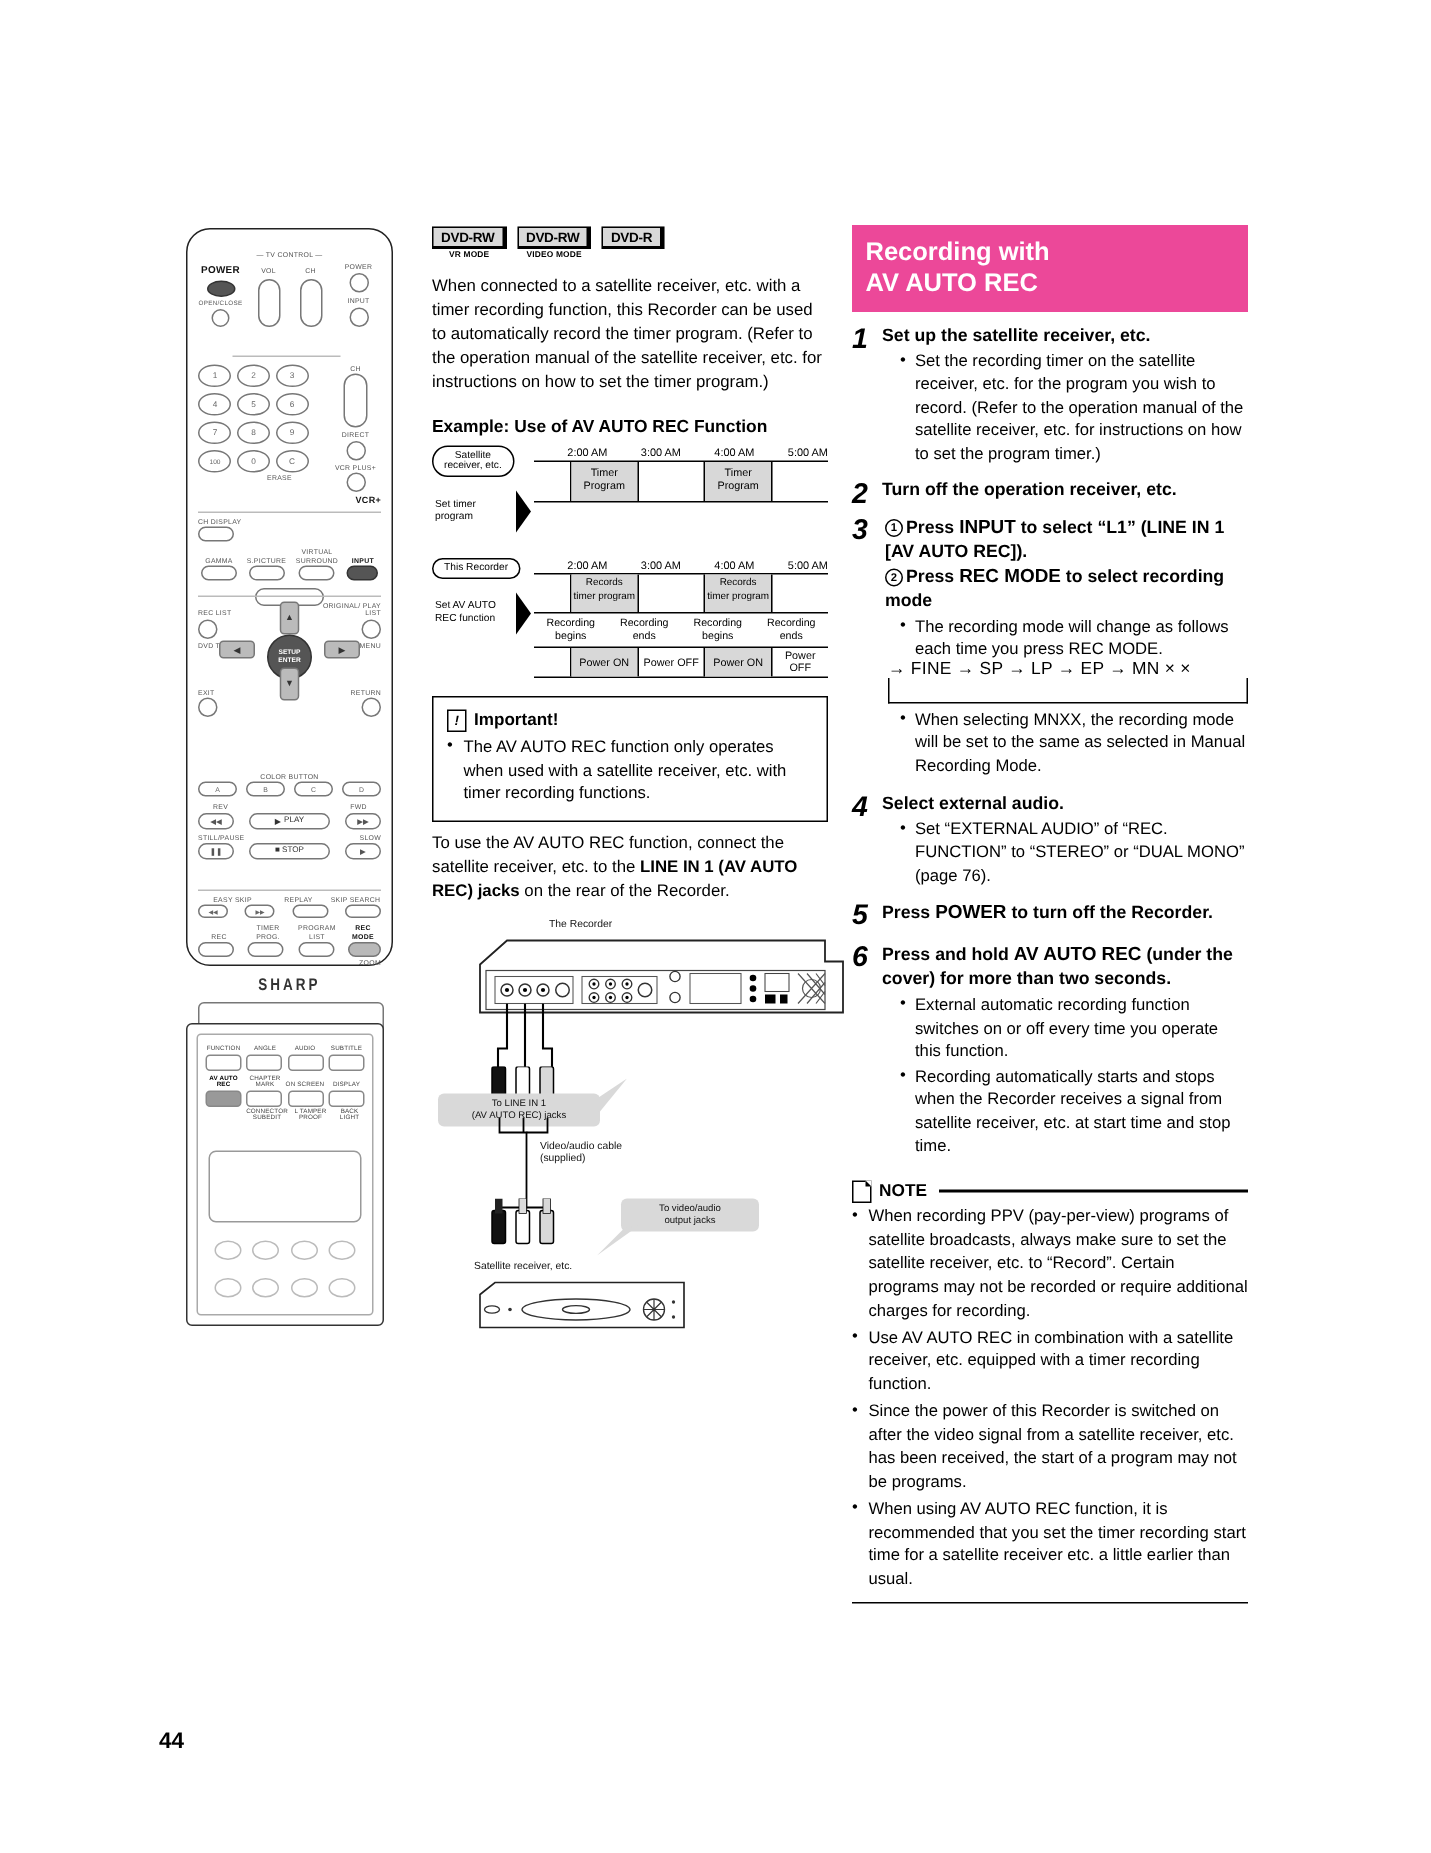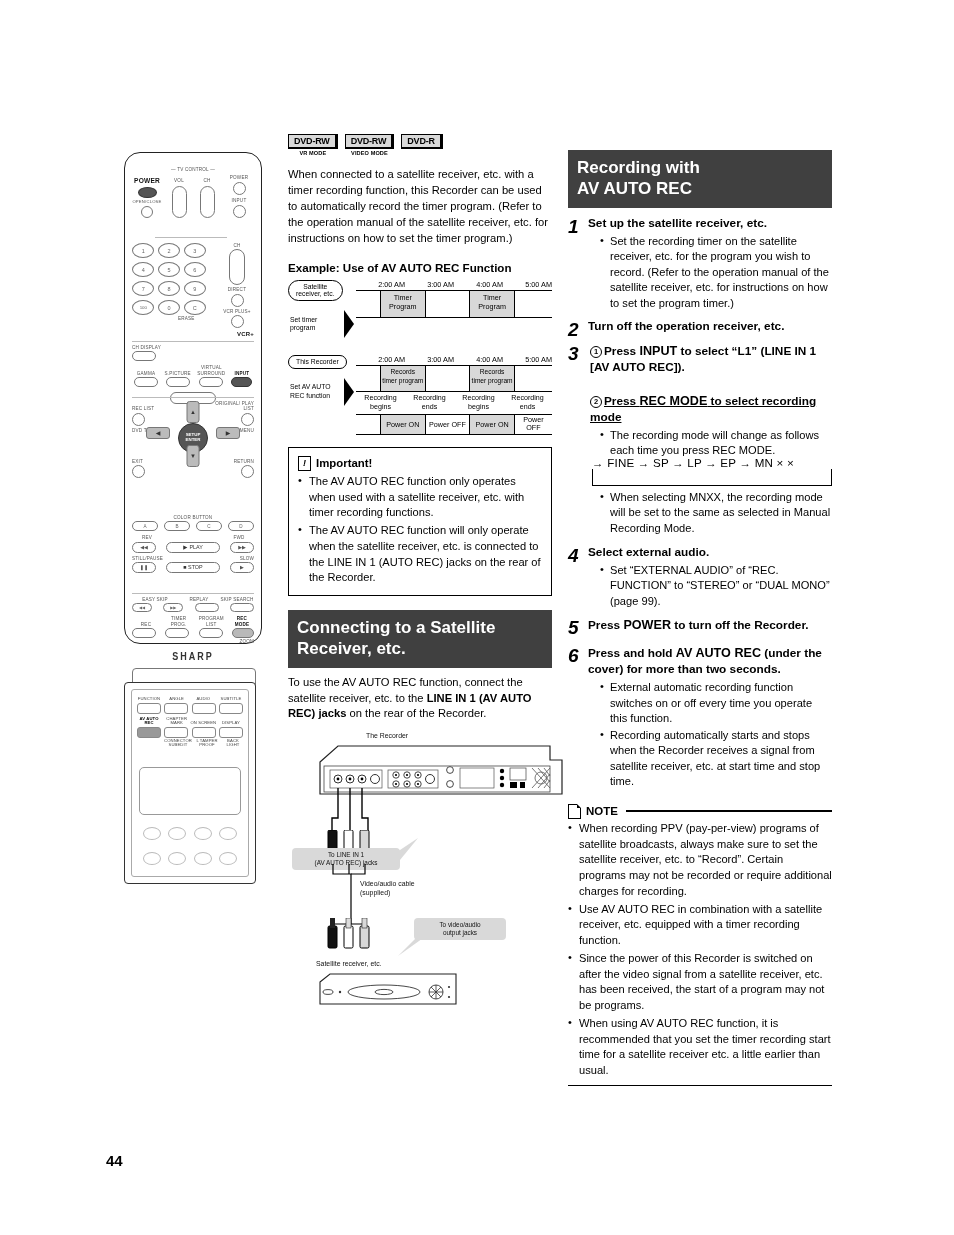--- a/index.html
+++ b/index.html
@@ -14,21 +14,21 @@
   .title-wrap{position:absolute;left:124px;top:72px;width:756px;}
   .title{
     font-size:30.5px;font-weight:bold;letter-spacing:-0.9px;
     transform:scaleX(0.93);transform-origin:left center;
     white-space:nowrap;line-height:1.05;
   }
   .title-rule{margin-top:6px;border-top:4px solid #000;width:756px;}
 
   
   .col-left{position:absolute;left:124px;top:152px;width:148px;}
-  .col-mid{position:absolute;left:288px;top:134px;width:264px;}
+  .col-mid{position:absolute;left:288px;top:151px;width:264px;}
   .col-right{position:absolute;left:568px;top:150px;width:264px;}
 
   
   .remote{
     width:136px;height:490px;border:1.6px solid #222;border-radius:16px;
     background:#fff;position:relative;
   }
   .remote .sec{position:absolute;left:7px;right:7px;}
   .rlabel{font-size:4.6px;color:#555;text-align:center;letter-spacing:.2px;
           text-transform:uppercase;line-height:1.15;}
@@ -104,21 +104,21 @@
   
   .impbox{border:1.6px solid #000;padding:8px 9px 9px;margin-top:12px;}
   .imphead{display:flex;align-items:center;gap:5px;font-weight:bold;font-size:11.4px;margin-bottom:3px;}
   .bangicon{width:11px;height:13px;border:1.4px solid #000;display:flex;align-items:center;
             justify-content:center;font-size:9px;font-weight:bold;font-style:italic;line-height:1;}
   ul.bl{list-style:none;margin:0;padding:0;}
   ul.bl li{position:relative;padding-left:11px;font-size:11.1px;line-height:1.42;margin-top:2px;}
   ul.bl li:before{content:"\2022";position:absolute;left:0;top:-1px;font-size:11px;}
 
   
-  .blackbar{background:#404040;color:#fff;font-weight:bold;font-size:17px;line-height:1.25;
+  .blackbar{background:#ec4899;color:#fff;font-weight:bold;font-size:17px;line-height:1.25;
             padding:7px 9px 8px;}
 
   
   .cdiag{position:relative;width:264px;height:260px;margin-top:10px;font-size:6.6px;}
   .caption{position:absolute;font-size:6.9px;color:#111;line-height:1.2;}
   .callout{position:absolute;background:#d9d9d9;border-radius:4px;font-size:6.4px;
            text-align:center;line-height:1.25;padding:3px 4px;color:#111;}
 
   
   .step{display:flex;margin-top:8px;}
@@ -496,28 +496,23 @@
       </div>
     </div>
 
     <div class="impbox">
       <div class="imphead">
         <span class="bangicon">!</span>
         <span>Important!</span>
       </div>
       <ul class="bl">
         <li>The AV AUTO REC function only operates when used with a satellite receiver, etc. with timer recording functions.</li>
-        <li>The AV AUTO REC function will only operate when the satellite receiver, etc. is connected to the LINE IN 1 (AUTO REC) jacks on the rear of the Recorder.</li>
       </ul>
     </div>
 
-    <div class="blackbar" style="margin-top:14px;">
-      <div>Connecting to a Satellite</div>
-      <div>Receiver, etc.</div>
-    </div>
 
     <div class="bodytxt" style="margin-top:7px;"><span>To use the AV AUTO REC function, connect the satellite receiver, etc. to the </span><b>LINE IN 1 (AV AUTO REC) jacks</b><span> on the rear of the Recorder.</span></div>
 
     <div class="cdiag">
       <div class="caption" style="left:78px;top:0;">The Recorder</div>
 
       <svg width="264" height="72" style="position:absolute;left:24px;top:12px;">
         <polygon points="8,18 26,2 238,2 238,16 250,16 250,50 16,50 8,50" fill="#fff" stroke="#222" stroke-width="1.2"></polygon>
         <rect x="12" y="22" width="226" height="26" fill="#fff" stroke="#444" stroke-width="0.8"></rect>
         <rect x="18" y="26" width="52" height="18" fill="none" stroke="#555" stroke-width="0.7"></rect>
@@ -647,41 +642,41 @@
         <div class="steptitle">Turn off the operation receiver, etc.</div>
       </div>
     </div>
 
     <div class="step" style="margin-top:4px;">
       <div class="stepnum">3</div>
       <div class="stepbody">
         <div class="steptitle" style="padding-left:2px;">
           <span class="circnum">1</span><span>Press </span><span class="big">INPUT</span><span> to select “L1” (LINE IN 1 [AV AUTO REC]).</span>
         </div>
-        <div class="steptitle" style="padding-left:2px;margin-top:18px;text-decoration:underline;">
+        <div class="steptitle" style="padding-left:2px;margin-top:1px;">
           <span class="circnum">2</span><span>Press </span><span class="big">REC MODE</span><span> to select recording mode</span>
         </div>
         <ul class="sb">
           <li>The recording mode will change as follows each time you press REC MODE.</li>
         </ul>
         <div class="modeflow">
           <div class="modetext">→ FINE → SP → LP → EP → MN × ×</div>
         </div>
         <ul class="sb" style="margin-top:4px;">
           <li>When selecting MNXX, the recording mode will be set to the same as selected in Manual Recording Mode.</li>
         </ul>
       </div>
     </div>
 
     <div class="step">
       <div class="stepnum">4</div>
       <div class="stepbody">
         <div class="steptitle">Select external audio.</div>
         <ul class="sb">
-          <li>Set “EXTERNAL AUDIO” of “REC. FUNCTION” to “STEREO” or “DUAL MONO” (page 99).</li>
+          <li>Set “EXTERNAL AUDIO” of “REC. FUNCTION” to “STEREO” or “DUAL MONO” (page 76).</li>
         </ul>
       </div>
     </div>
 
     <div class="step">
       <div class="stepnum">5</div>
       <div class="stepbody">
         <div class="steptitle"><span>Press </span><span class="big">POWER</span><span> to turn off the Recorder.</span></div>
       </div>
     </div>

